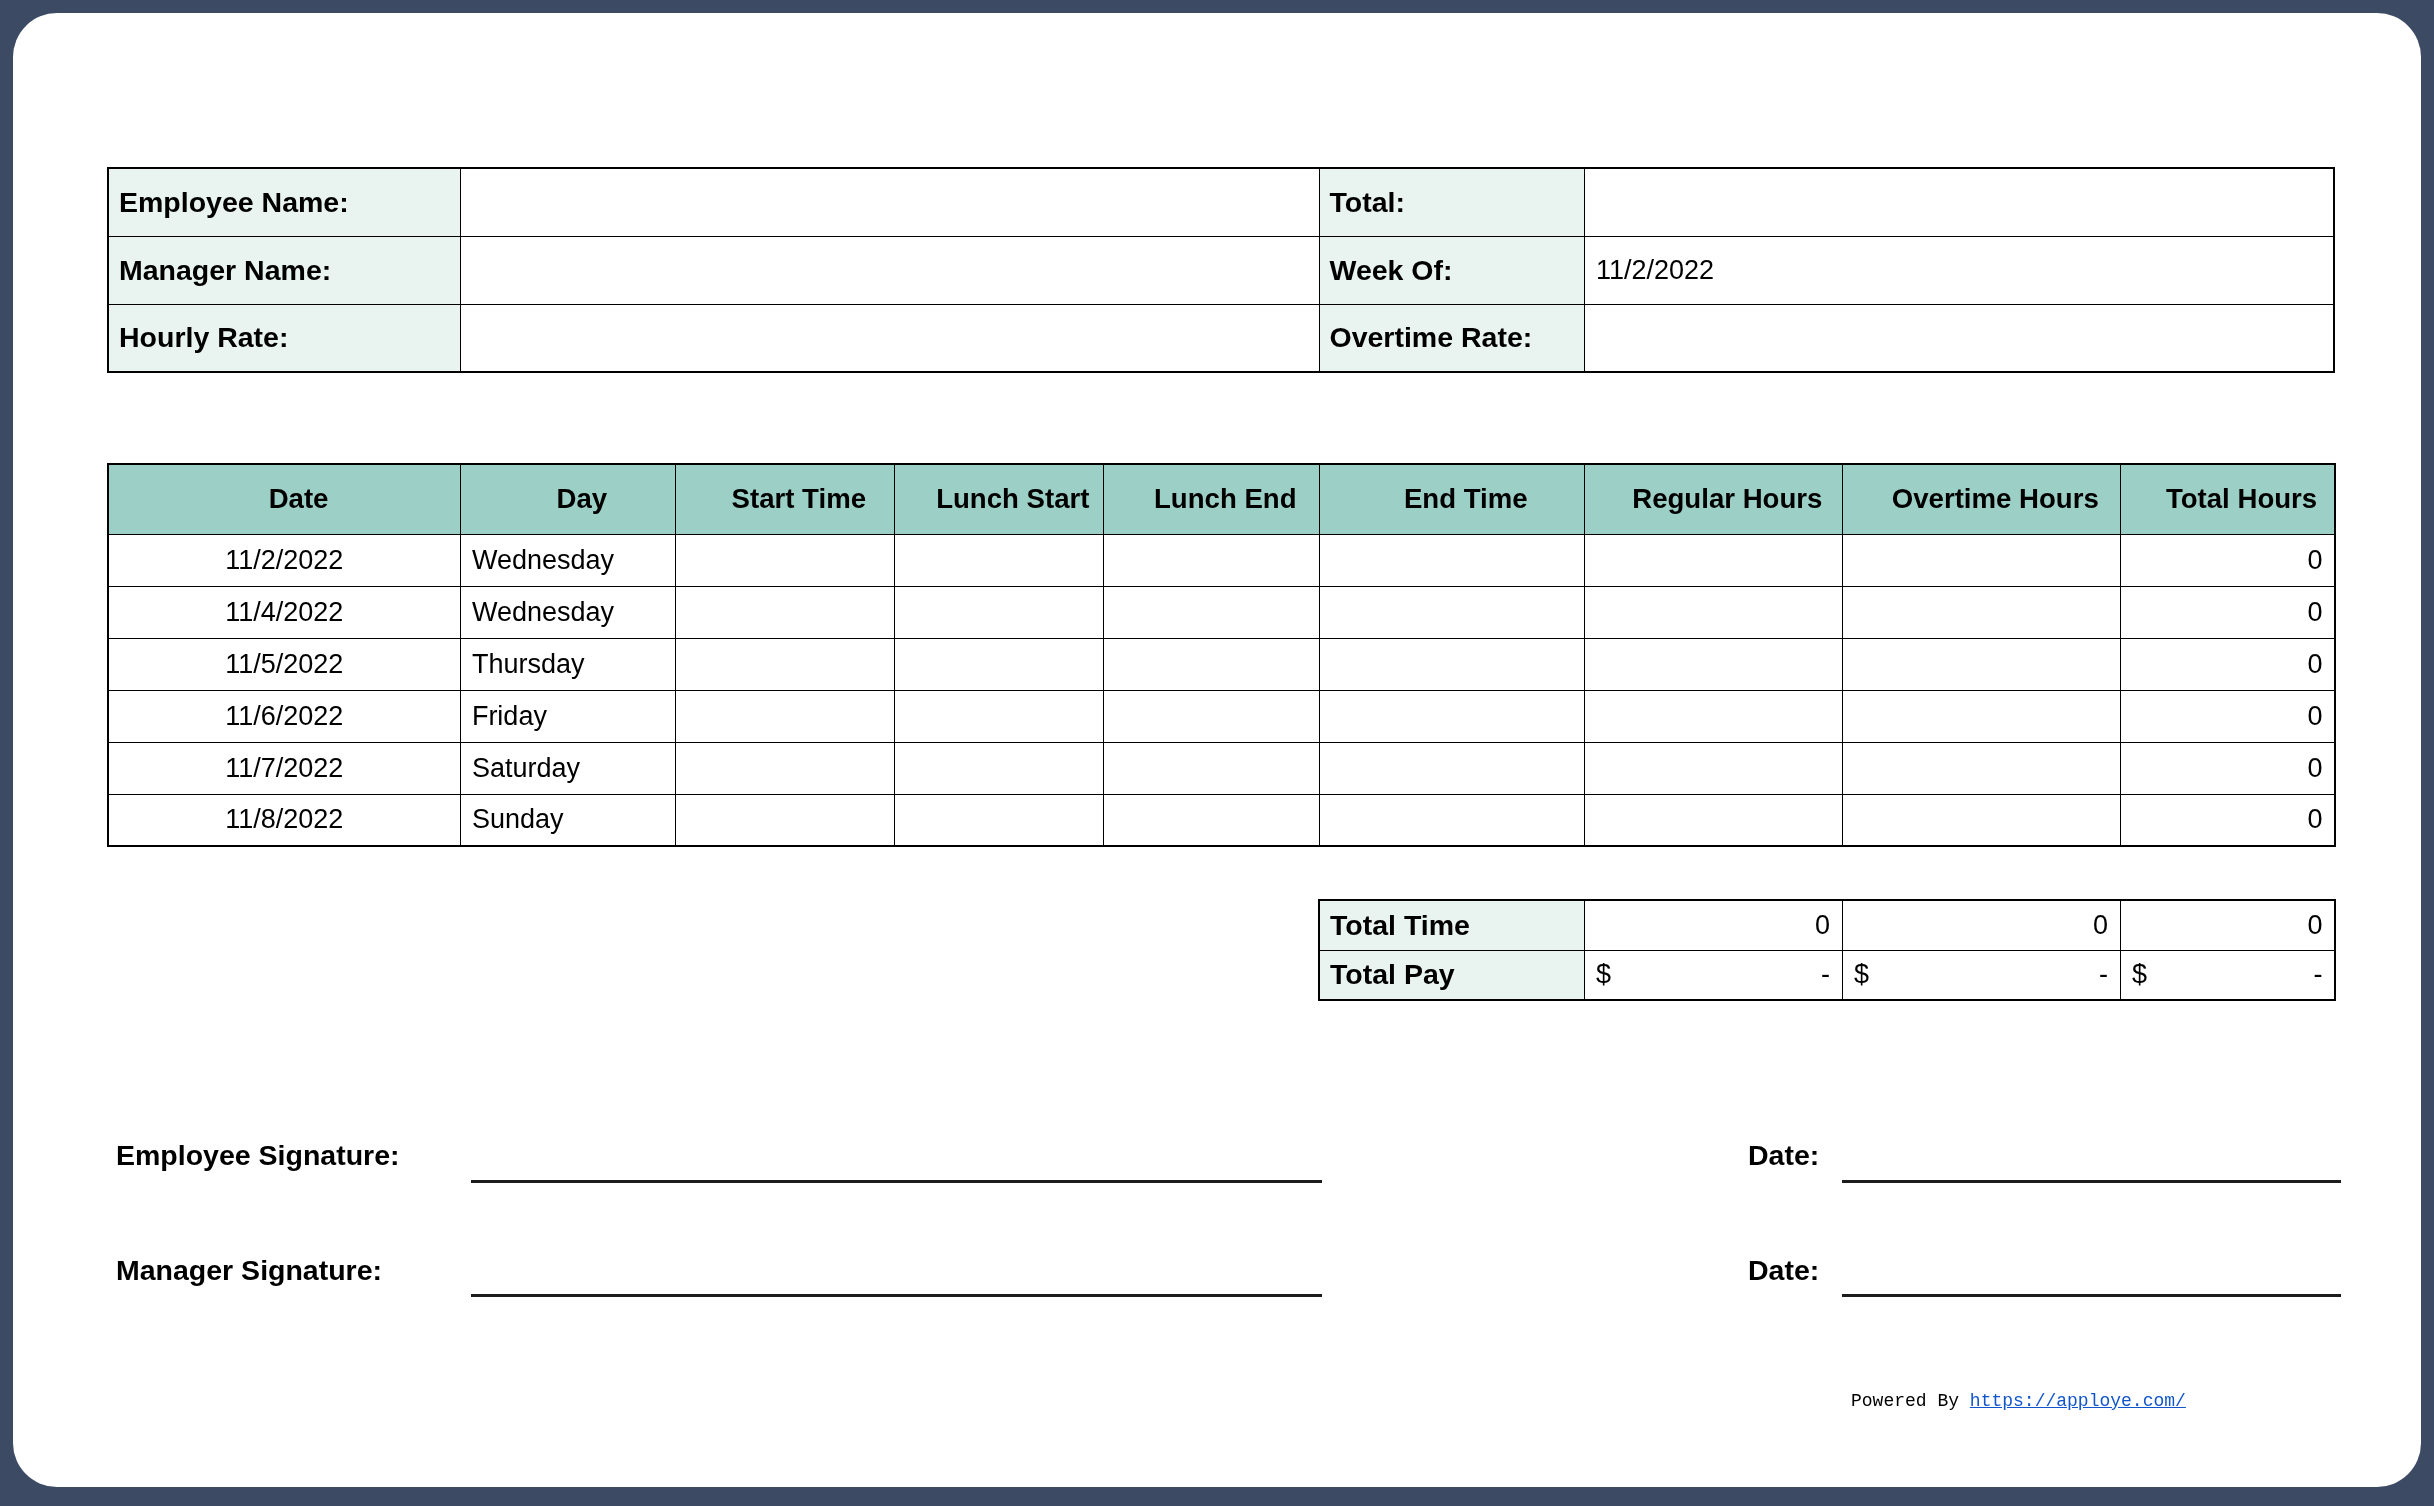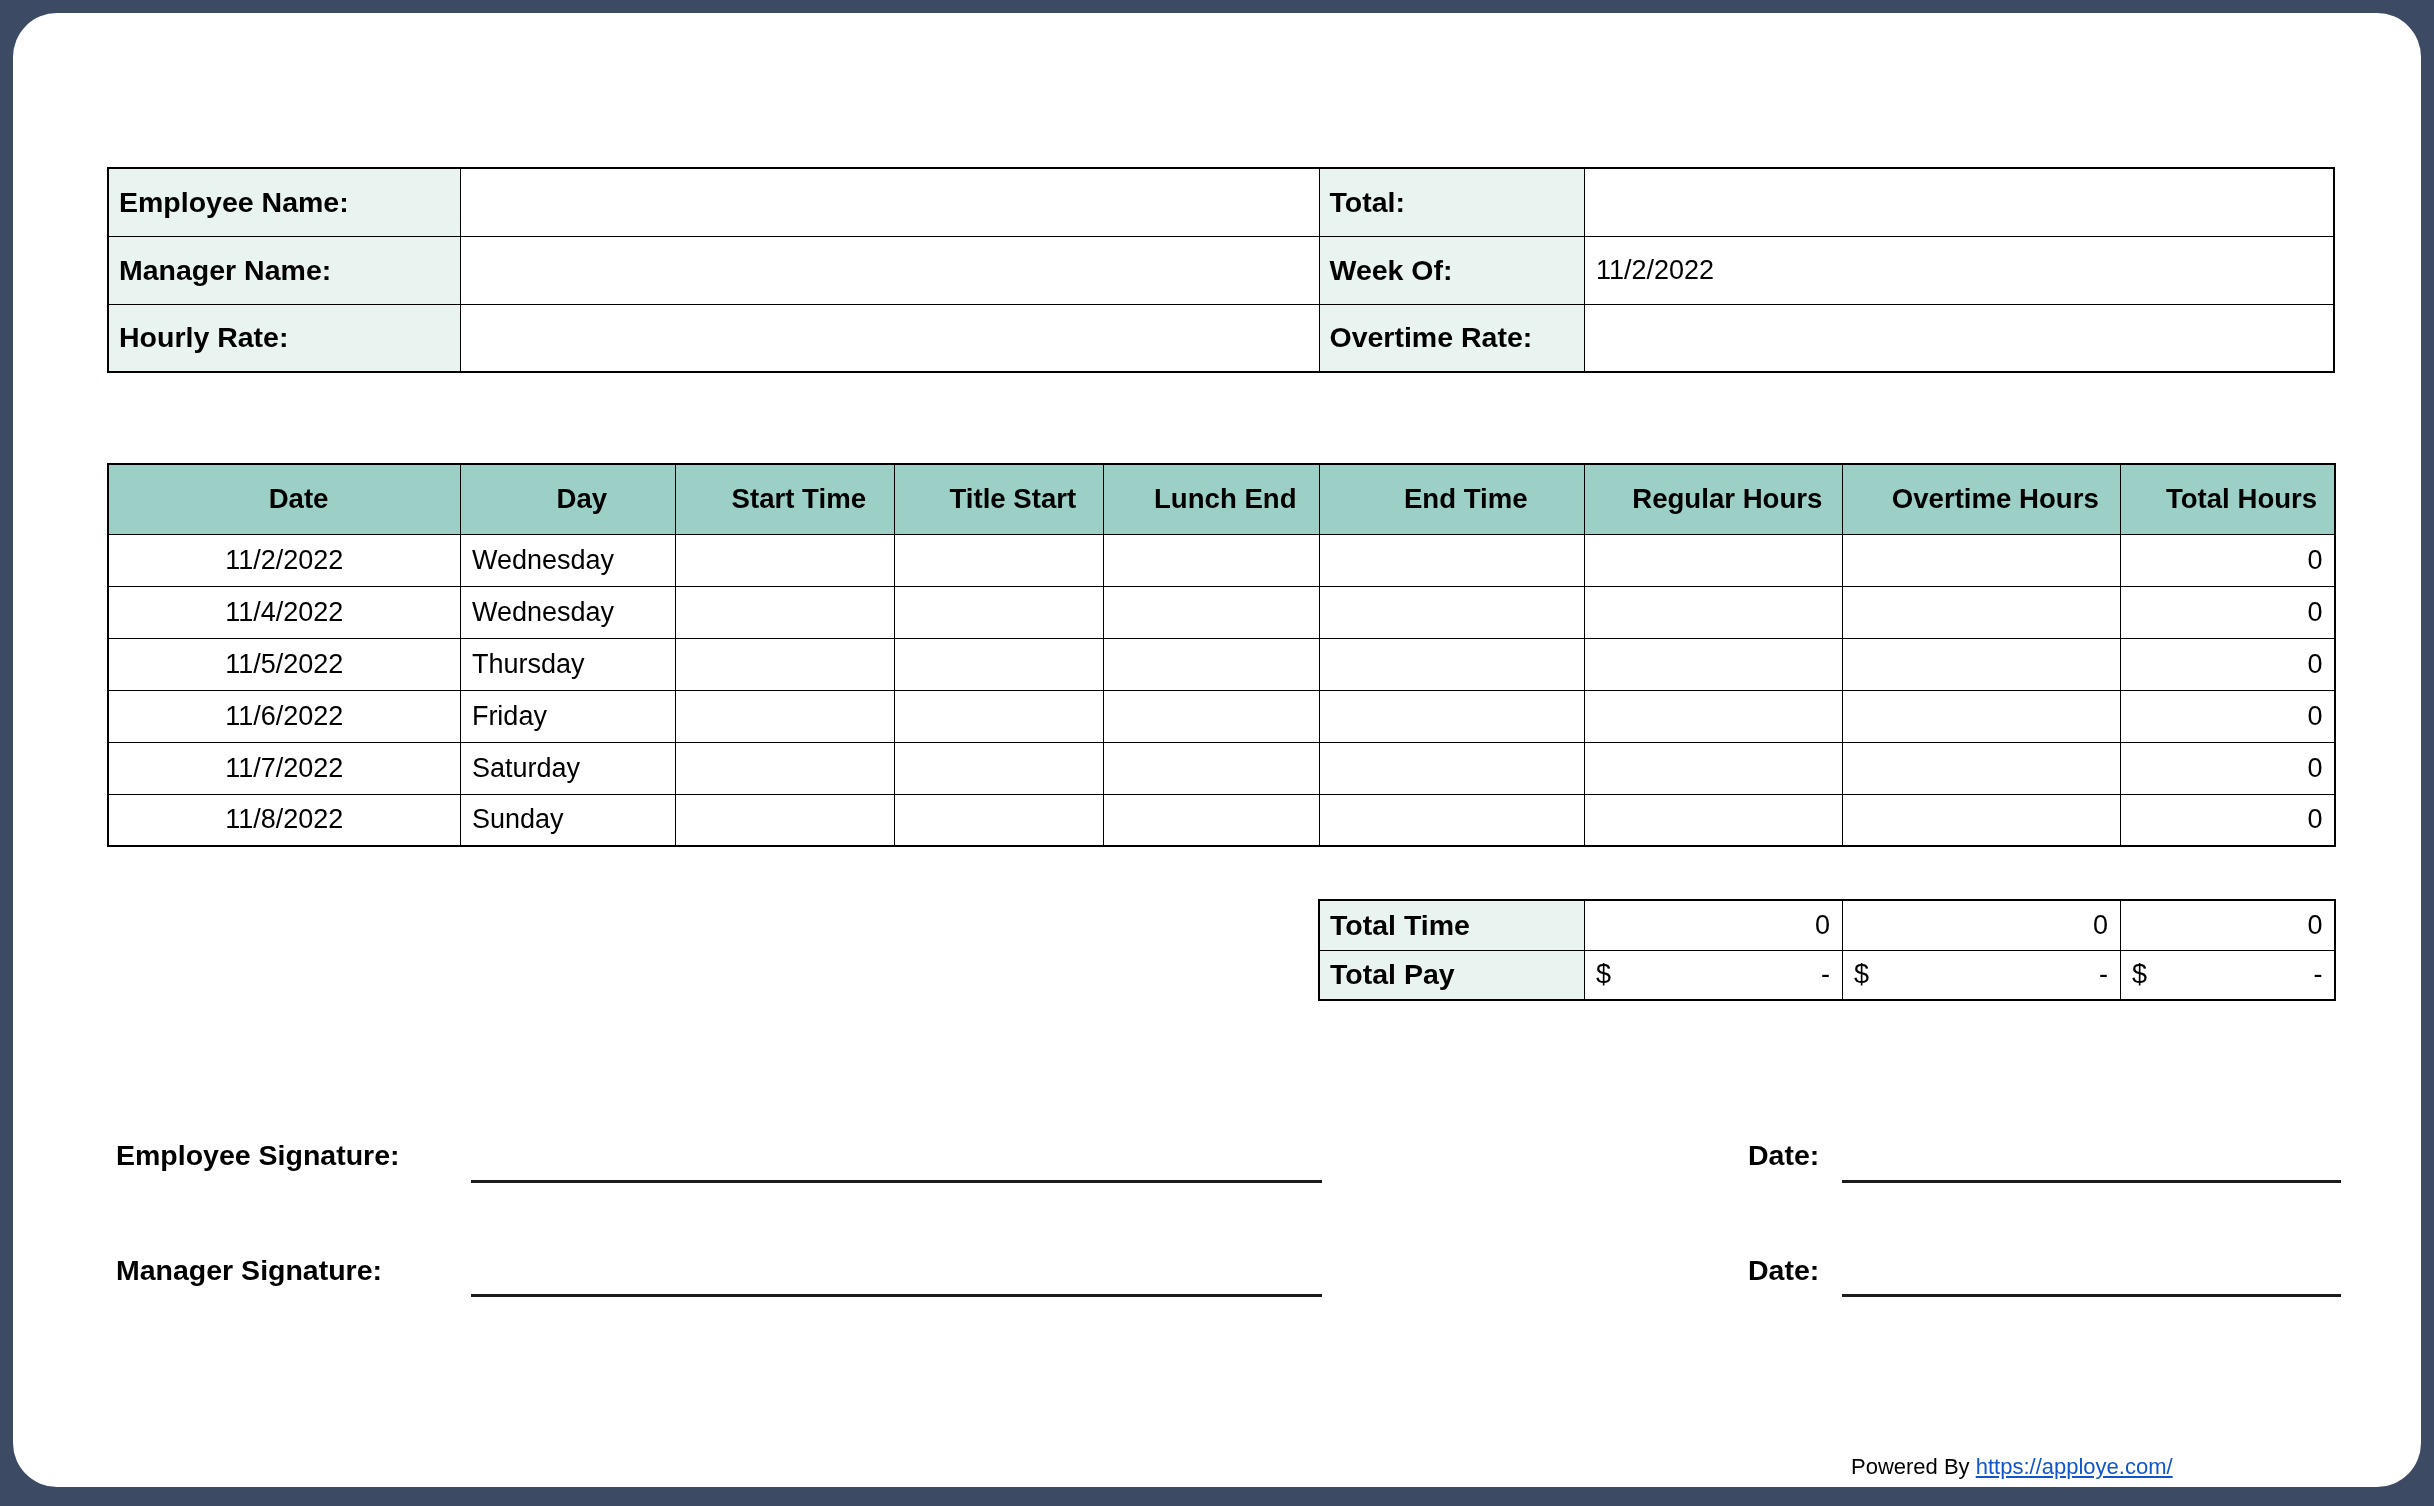--- a/index.html
+++ b/index.html
@@ -35,21 +35,21 @@
   .main-table tbody tr{height:52px;}
   .main-table th{background:var(--header_bg);font-size:27.6px;font-weight:bold;text-align:center;padding-left:40px;}
   .cell-center{text-align:center;}
   .cell-left{text-align:left;}
   .cell-right{text-align:right;}
   .totals-table{left:1318px;top:899px;width:1016px;border:2.9px solid var(--border_color);}
   .totals-table tr{height:50px;}
   .pay-cell-inner{display:flex;justify-content:space-between;align-items:center;}
   .sig-label{position:absolute;font-size:28.5px;font-weight:bold;white-space:nowrap;}
   .sig-line{position:absolute;height:2.9px;background:#1c1c1c;}
-  .footer{position:absolute;left:1851px;top:1454px;font-size:22px;white-space:nowrap;}
+  .footer{position:absolute;left:1851px;top:1391px;font-size:18px;white-space:nowrap;font-family:Liberation Mono, monospace;}
   .footer a{color:var(--link_color);text-decoration:underline;cursor:pointer;}
 </style>
 </head>
 <body>
 
 <div class="card"></div>
 
 <table class="info-table">
   <colgroup>
       <col style="width:352px">
@@ -89,21 +89,21 @@
       <col style="width:265px">
       <col style="width:258px">
       <col style="width:278px">
       <col style="width:215px">
   </colgroup>
   <thead>
     <tr>
       <th>Date</th>
       <th>Day</th>
       <th>Start Time</th>
-      <th>Title Start</th>
+      <th>Lunch Start</th>
       <th>Lunch End</th>
       <th>End Time</th>
       <th>Regular Hours</th>
       <th>Overtime Hours</th>
       <th>Total Hours</th>
     </tr>
   </thead>
   <tbody>
       <tr>
     <td class="cell-center">11/2/2022</td>

